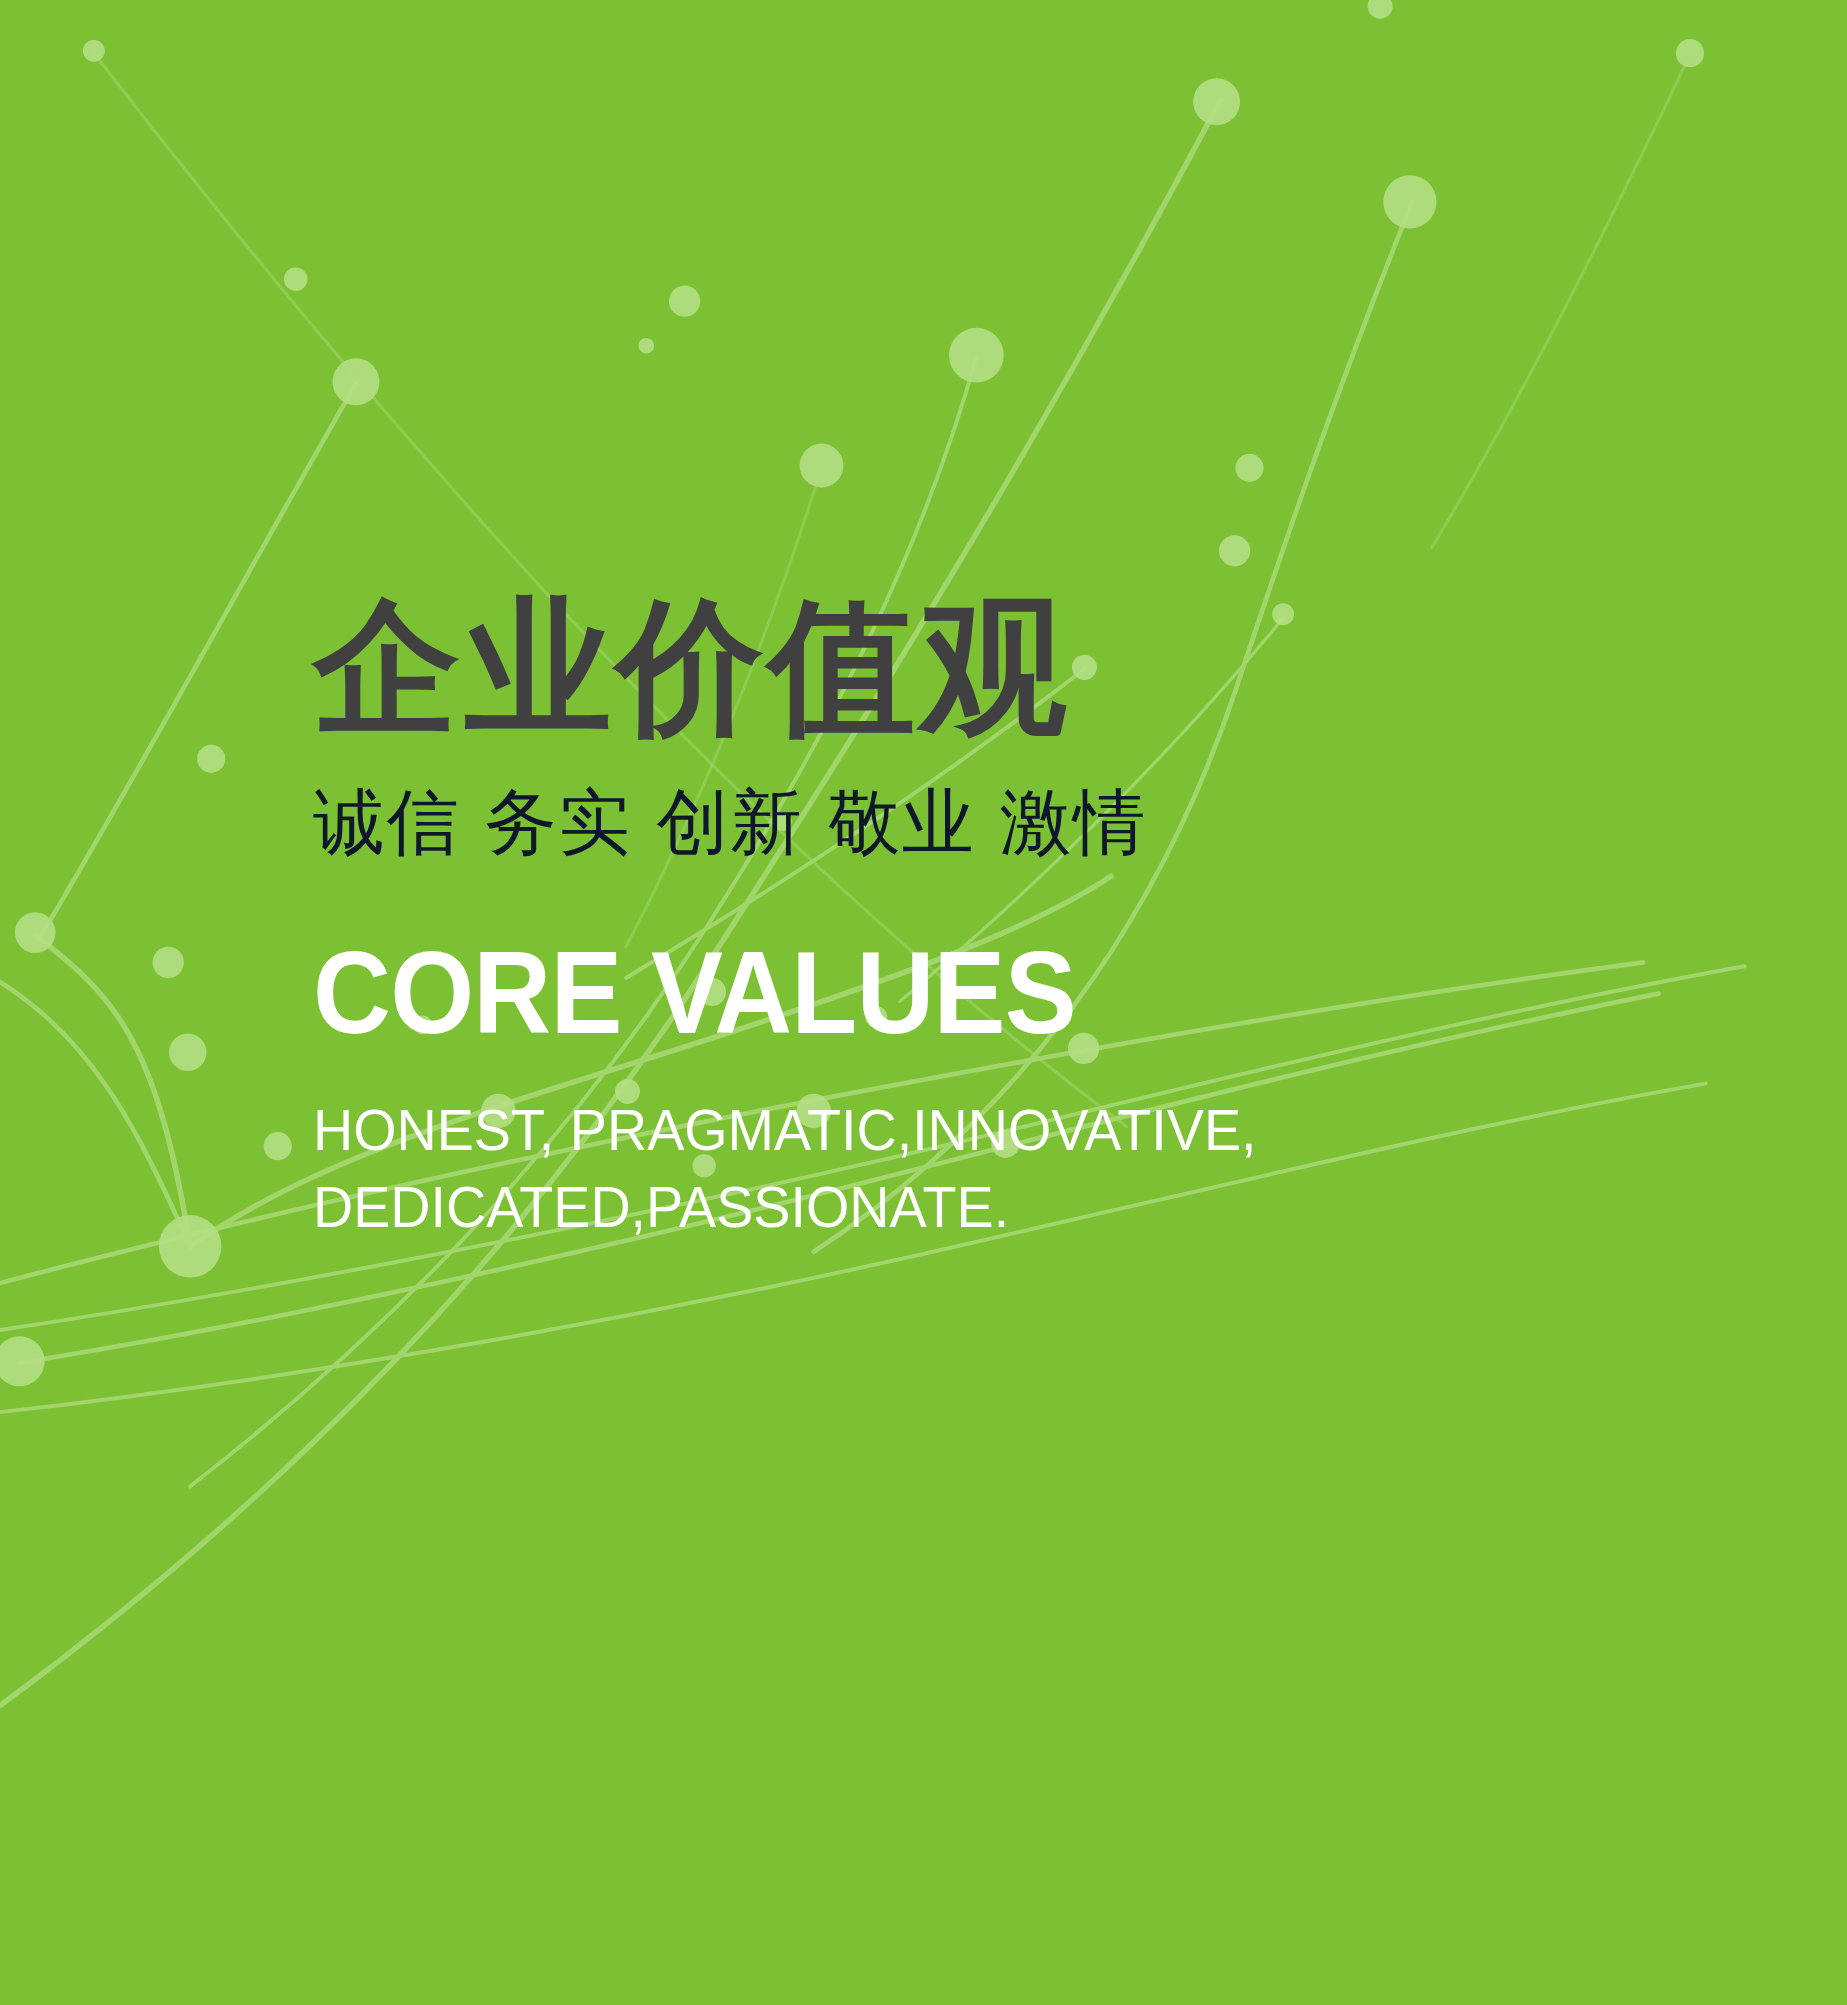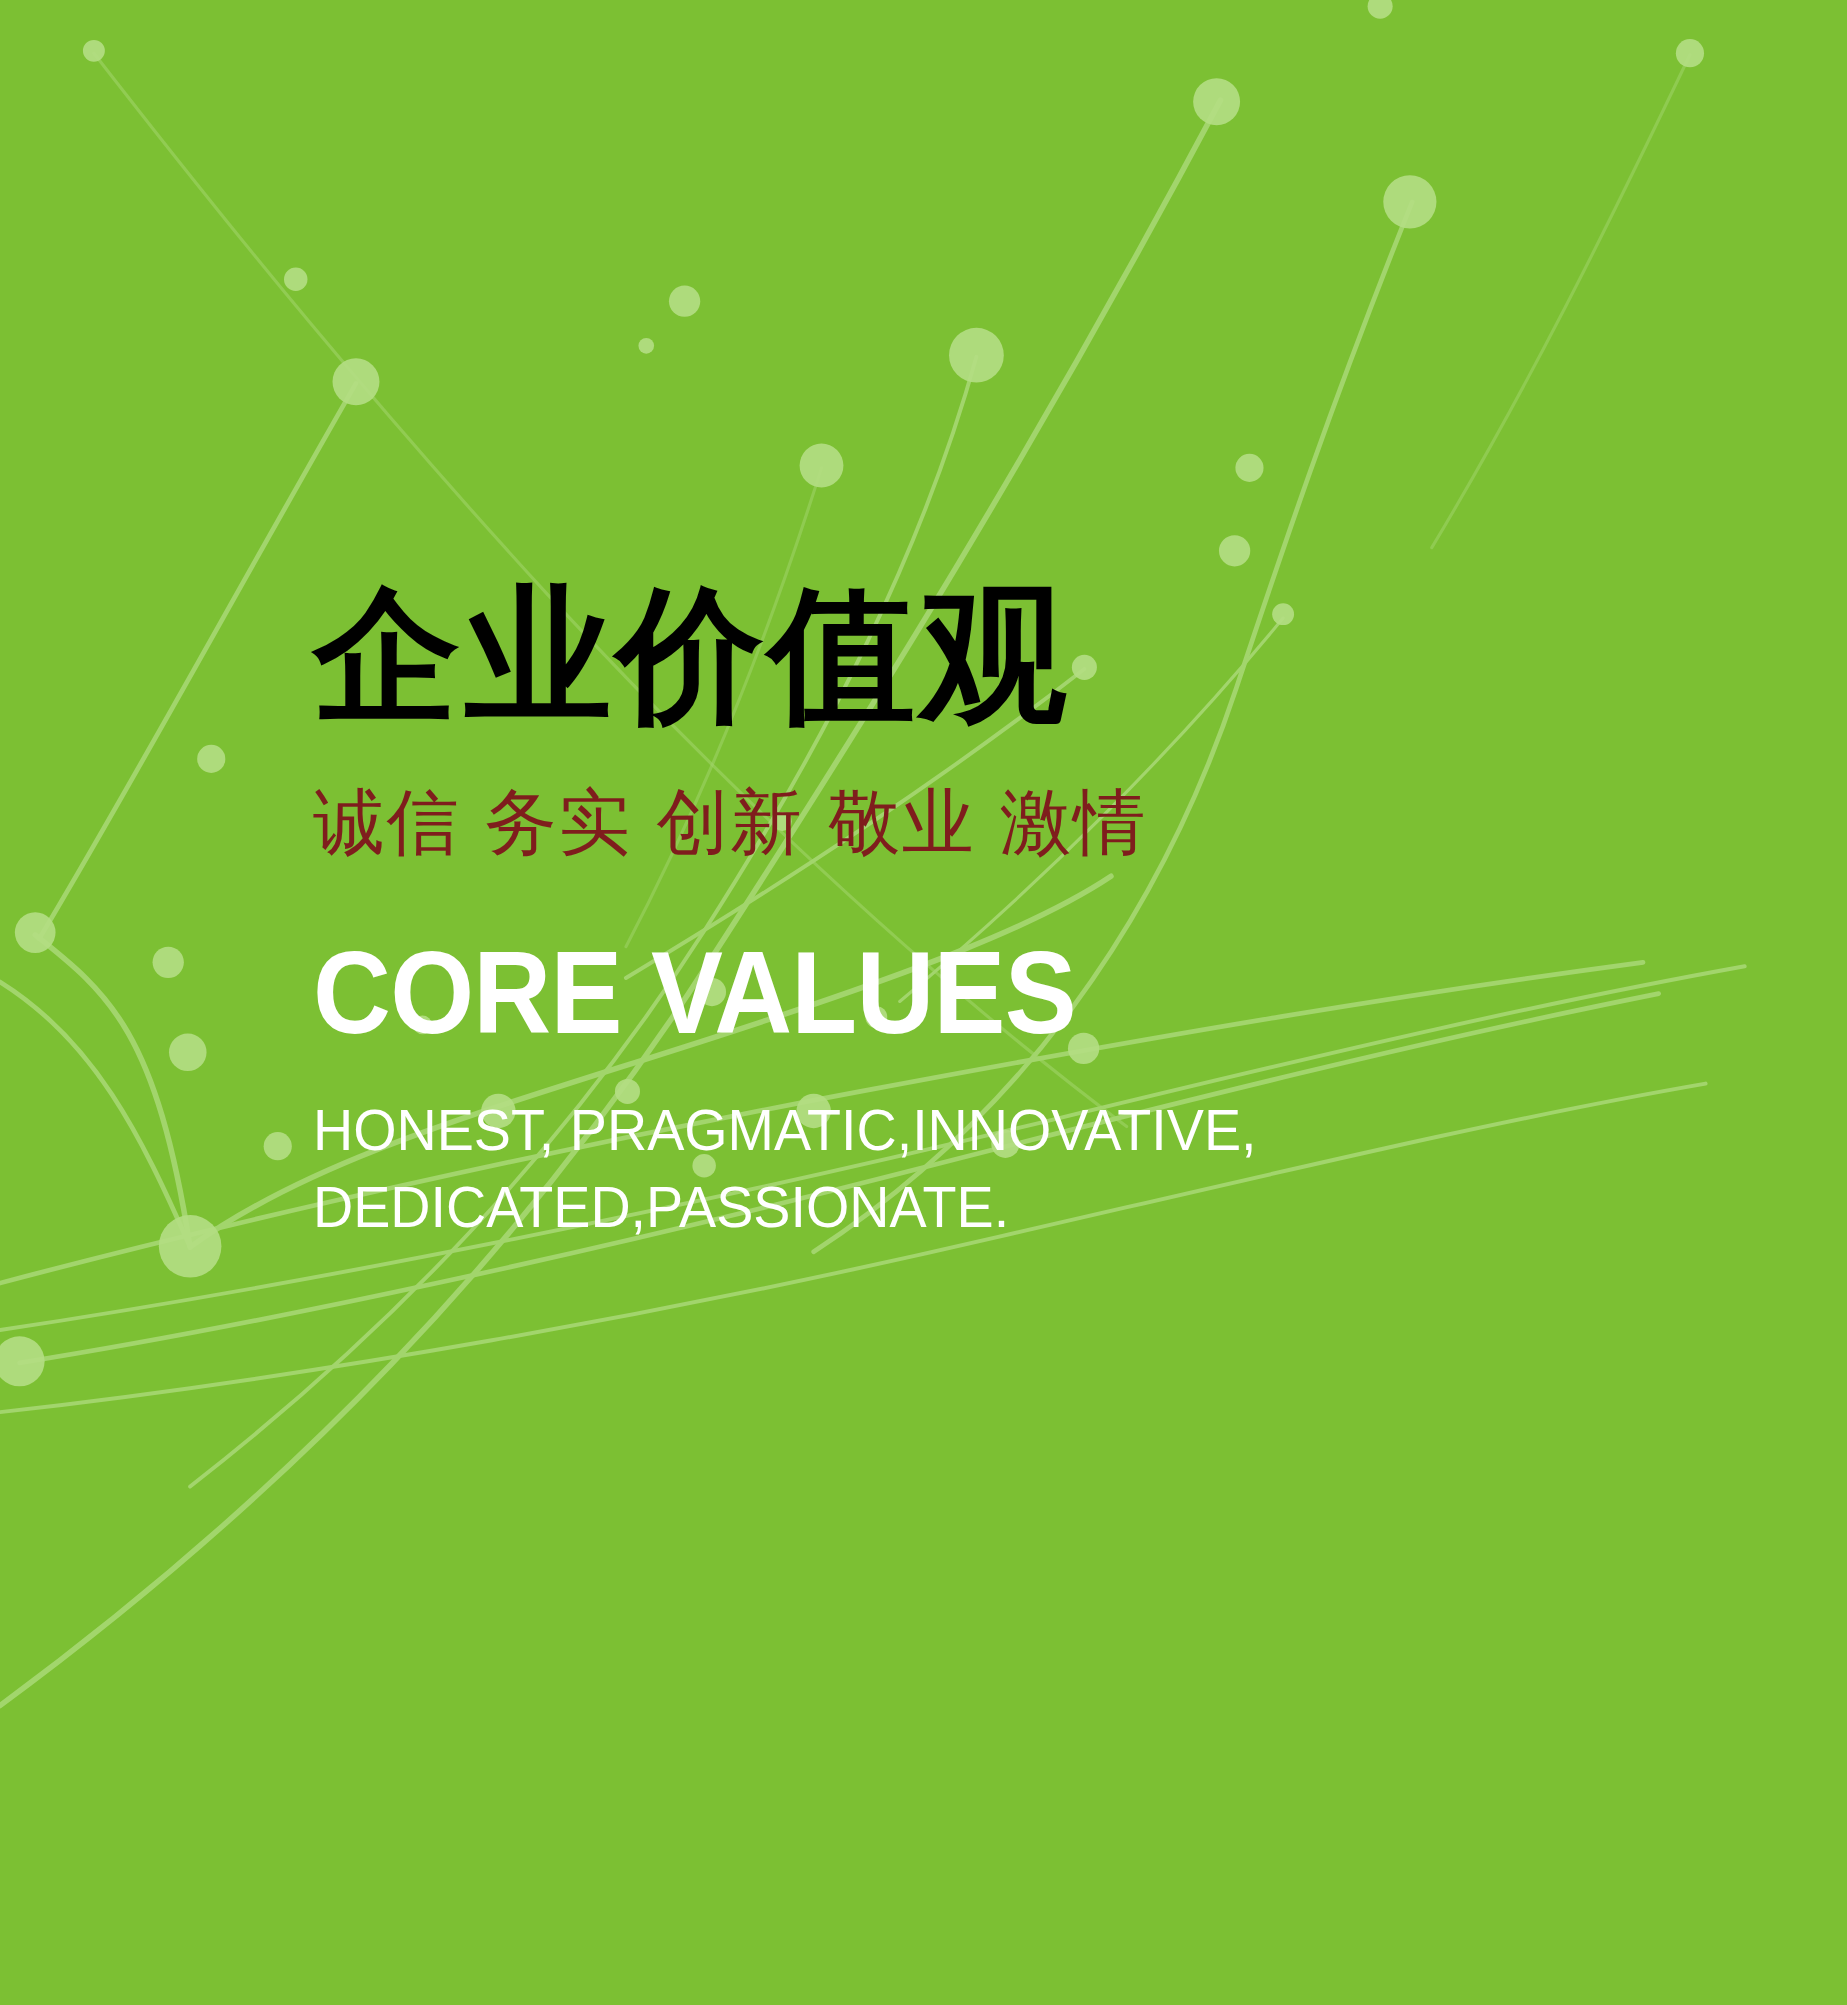--- a/index.html
+++ b/index.html
@@ -29,32 +29,32 @@
 
   
   #content {
     position: absolute;
     left: 313px;
     top: 594px;
     width: 1455px;
   }
 
   .cn-title {
-    color: #000000;
+    color: #404040;
     font-size: 147px;
     line-height: 1.0;
     font-weight: 700;
     letter-spacing: 4.7px;
     white-space: nowrap;
     margin: 0;
-    font-family: Liberation Mono, monospace;
+    font-family: Liberation Sans, sans-serif;
   }
 
   .cn-sub {
-    color: #7f1d1d;
+    color: #0f172a;
     font-size: 72px;
     line-height: 1.0;
     font-weight: 400;
     letter-spacing: 1.6px;
     white-space: nowrap;
     margin: 45px 0 0 0;
     font-family: "DejaVu Sans", "Liberation Sans", sans-serif;
   }
 
   .en-title {

